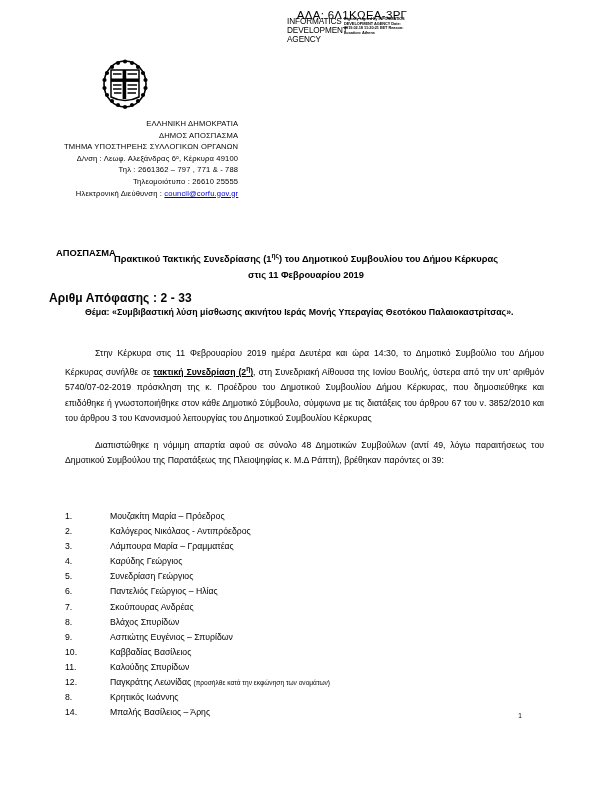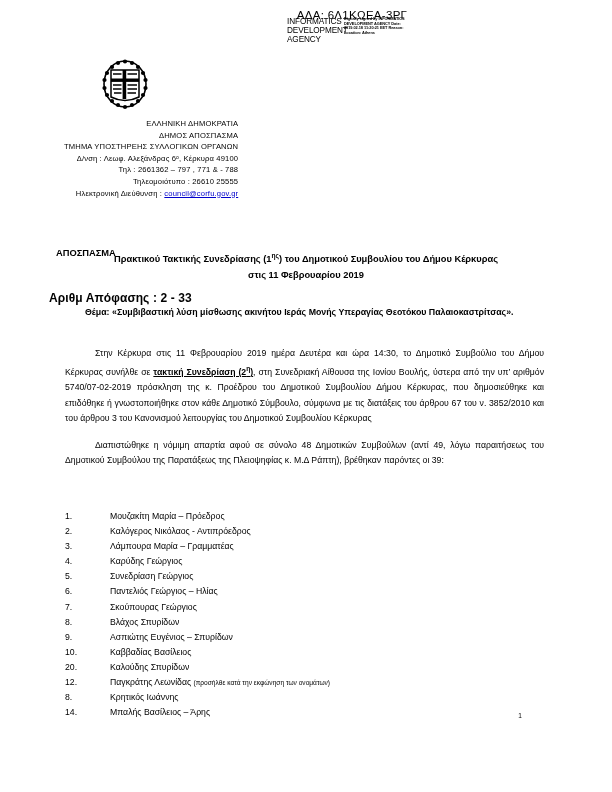--- a/index.html
+++ b/index.html
@@ -292,36 +292,36 @@
     <div class="att-row">
       <span class="att-num">5.</span>
       <span class="att-name">Συνεδρίαση Γεώργιος</span>
     </div>
     <div class="att-row">
       <span class="att-num">6.</span>
       <span class="att-name">Παντελιός Γεώργιος – Ηλίας</span>
     </div>
     <div class="att-row">
       <span class="att-num">7.</span>
-      <span class="att-name">Σκούπουρας Γεώργιος</span>
+      <span class="att-name">Σκούπουρας Ανδρέας</span>
     </div>
     <div class="att-row">
       <span class="att-num">8.</span>
       <span class="att-name">Βλάχος Σπυρίδων</span>
     </div>
     <div class="att-row">
       <span class="att-num">9.</span>
       <span class="att-name">Ασπιώτης Ευγένιος – Σπυρίδων</span>
     </div>
     <div class="att-row">
       <span class="att-num">10.</span>
       <span class="att-name">Καββαδίας Βασίλειος</span>
     </div>
     <div class="att-row">
-      <span class="att-num">20.</span>
+      <span class="att-num">11.</span>
       <span class="att-name">Καλούδης Σπυρίδων</span>
     </div>
     <div class="att-row">
       <span class="att-num">12.</span>
       <span class="att-name"><span>Παγκράτης Λεωνίδας</span> <span class="att-note">(προσήλθε κατά την εκφώνηση των ονομάτων)</span></span>
     </div>
     <div class="att-row">
       <span class="att-num">8.</span>
       <span class="att-name">Κρητικός Ιωάννης</span>
     </div>

